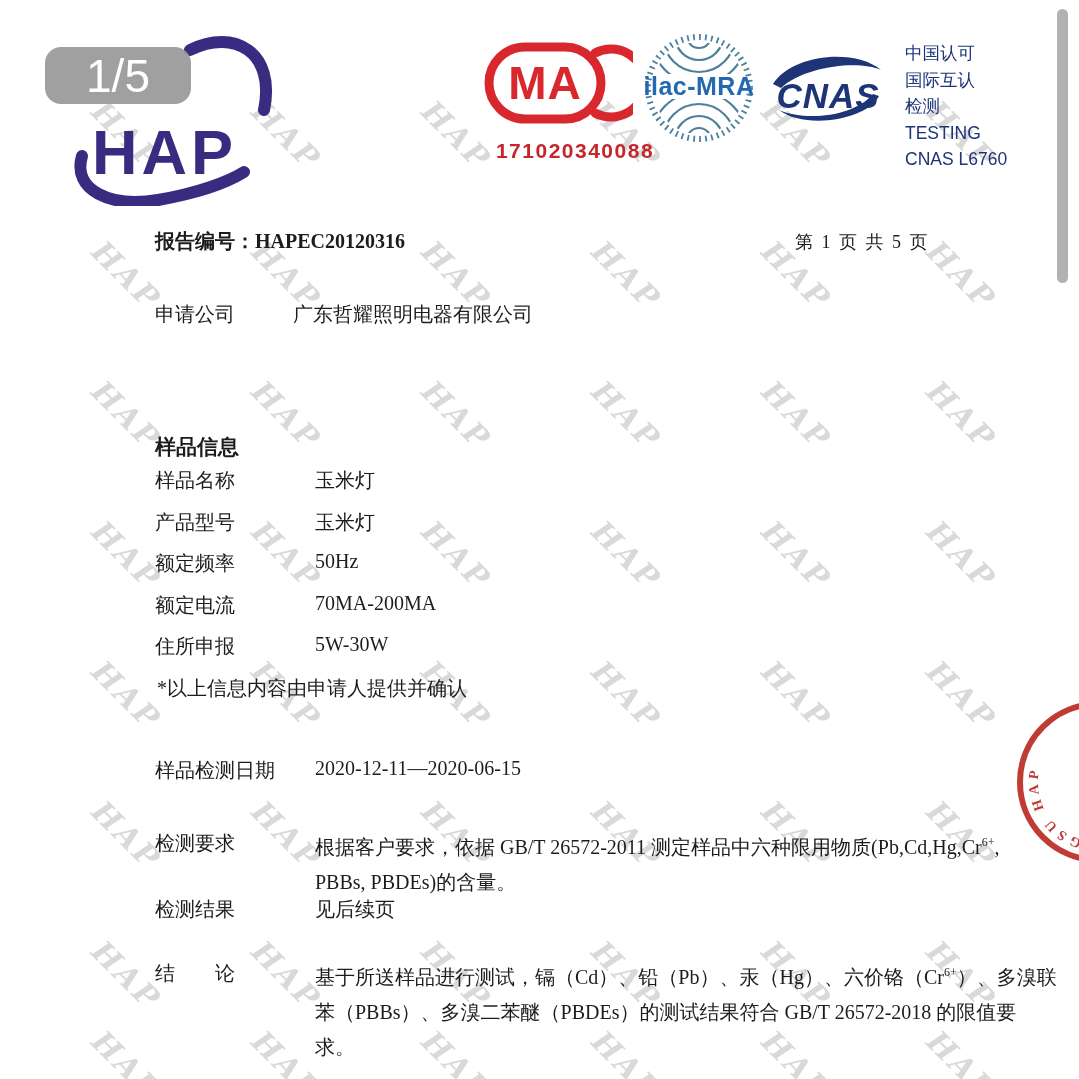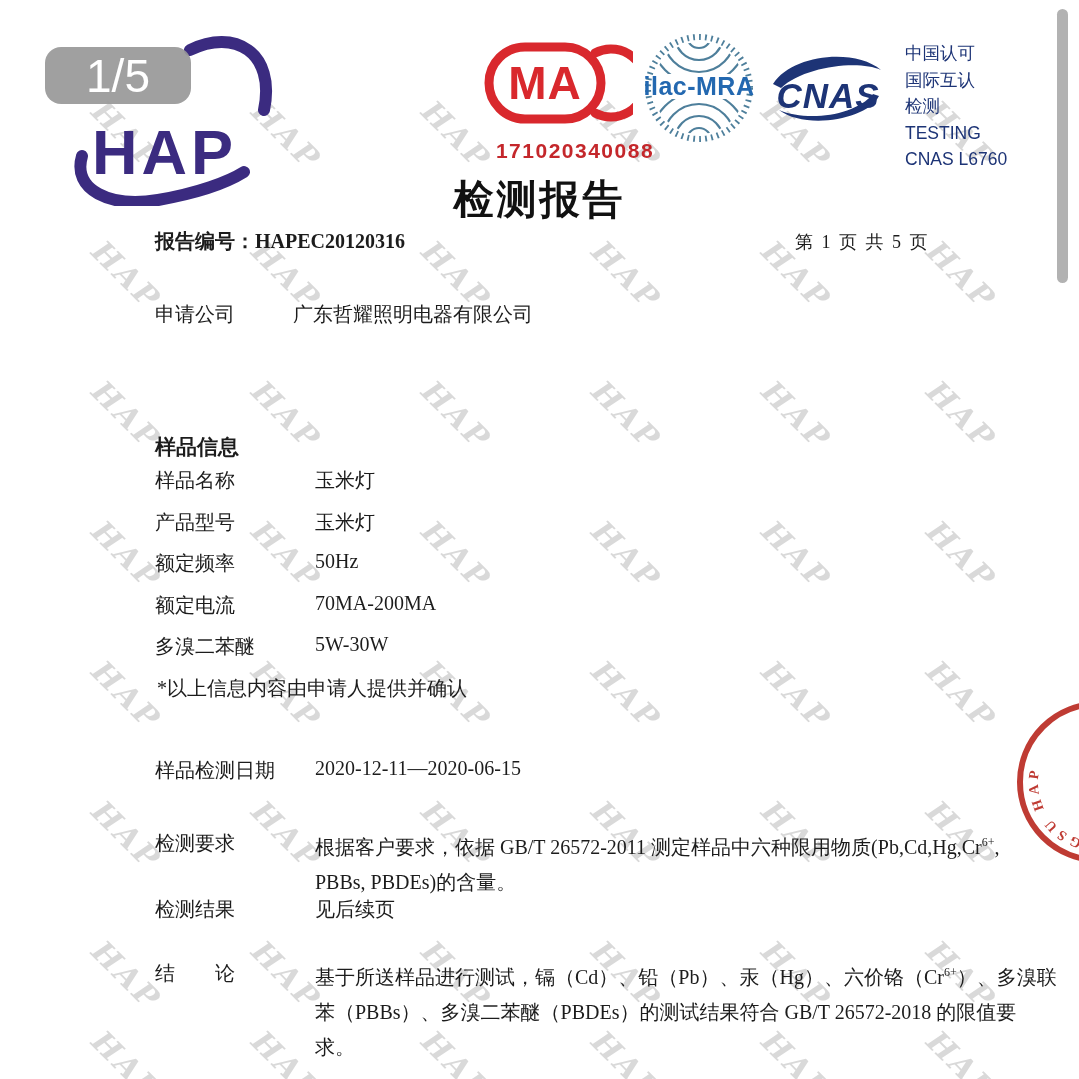--- a/index.html
+++ b/index.html
@@ -182,21 +182,20 @@
   </svg>
 
   <div class="accred">
     <div>中国认可</div>
     <div>国际互认</div>
     <div>检测</div>
     <div>TESTING</div>
     <div>CNAS L6760</div>
   </div>
 
-  <div class="doc-title">检测报告</div>
   <div class="report-no">
     <span class="lab">报告编号：</span><span>HAPEC20120316</span>
   </div>
   <div class="page-indicator">第 1 页 共 5 页</div>
 
   <div class="row" style="top:301px">
     <span class="lbl">申请公司</span>
     <span class="val near">广东哲耀照明电器有限公司</span>
   </div>
 
@@ -212,21 +211,21 @@
   </div>
   <div class="row" style="top:550px">
     <span class="lbl plain">额定频率</span>
     <span class="val">50Hz</span>
   </div>
   <div class="row" style="top:592px">
     <span class="lbl plain">额定电流</span>
     <span class="val">70MA-200MA</span>
   </div>
   <div class="row" style="top:633px">
-    <span class="lbl plain">多溴二苯醚</span>
+    <span class="lbl plain">住所申报</span>
     <span class="val">5W-30W</span>
   </div>
 
   <div class="note" style="top:675px">*以上信息内容由申请人提供并确认</div>
 
   <div class="row" style="top:757px">
     <span class="lbl plain">样品检测日期</span>
     <span class="val">2020-12-11—2020-06-15</span>
   </div>
 

